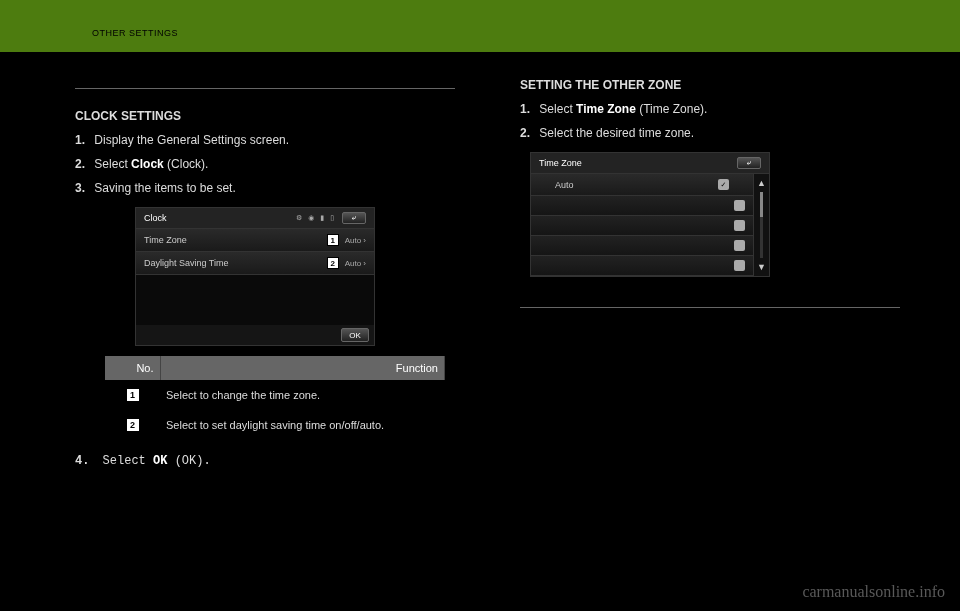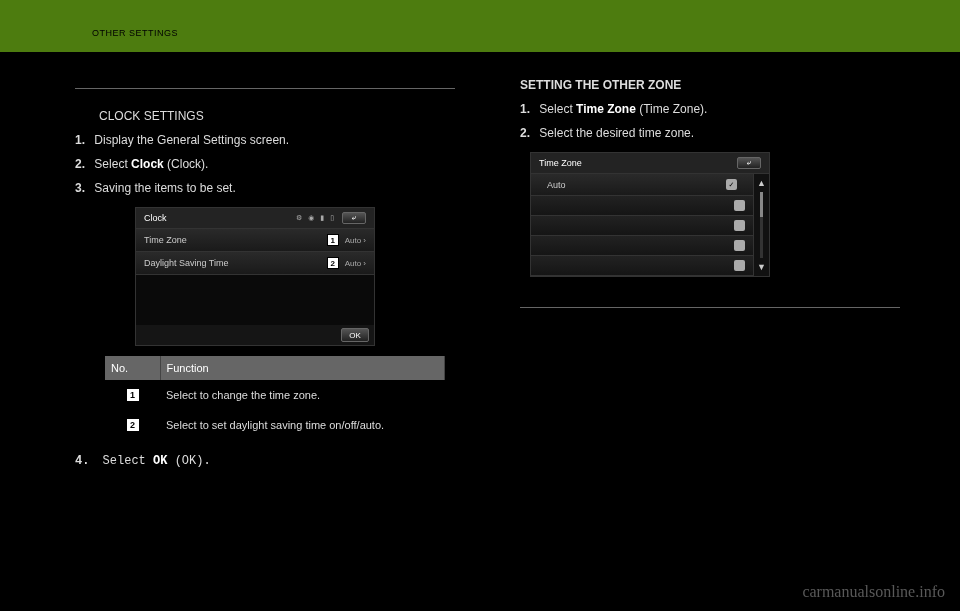--- a/index.html
+++ b/index.html
@@ -145,21 +145,21 @@
       margin-top: 6px;
       border-collapse: collapse;
     }
     .func-header {
       background: #666;
       color: #fff;
       font-size: 11px;
     }
     .func-header td {
       padding: 6px;
-      text-align: left;
+      text-align: right;
       border-right: 1px solid #444;
     }
     .func-header td:first-child {
       width: 55px;
     }
     .func-row td {
       padding: 8px 6px;
       vertical-align: middle;
       font-size: 11px;
       color: #ddd;
@@ -183,21 +183,21 @@
     .ss2-list {
       display: flex;
     }
     .ss2-items {
       flex: 1;
     }
     .ss2-item {
       display: flex;
       justify-content: space-between;
       align-items: center;
-      padding: 5px 16px;
+      padding: 5px 24px;
       background: linear-gradient(#2a2a2a,#1a1a1a);
       border-bottom: 1px solid #333;
       font-size: 9px;
       color: #ccc;
     }
     .ss2-item-blank {
       height: 20px;
       background: linear-gradient(#222,#151515);
       border-bottom: 1px solid #333;
       display: flex;
@@ -260,21 +260,21 @@
 </head>
 <body>
 
 <div class="header-band">
   <div class="header-label">OTHER SETTINGS</div>
 </div>
 
 <div class="content-left">
   <div class="hr-line"></div>
 
-  <div class="body-text" style="font-weight:normal;margin-left:24px;">CLOCK SETTINGS</div>
+  <div class="body-text" style="font-weight:bold;">CLOCK SETTINGS</div>
 
   <div class="body-text">
     <span class="step-prefix">1.</span>
     <span>Display the General Settings screen.</span>
   </div>
 
   <div class="body-text">
     <span class="step-prefix">2.</span>
     <span>Select </span><span class="bold-inline">Clock</span><span> (Clock).</span>
   </div>

